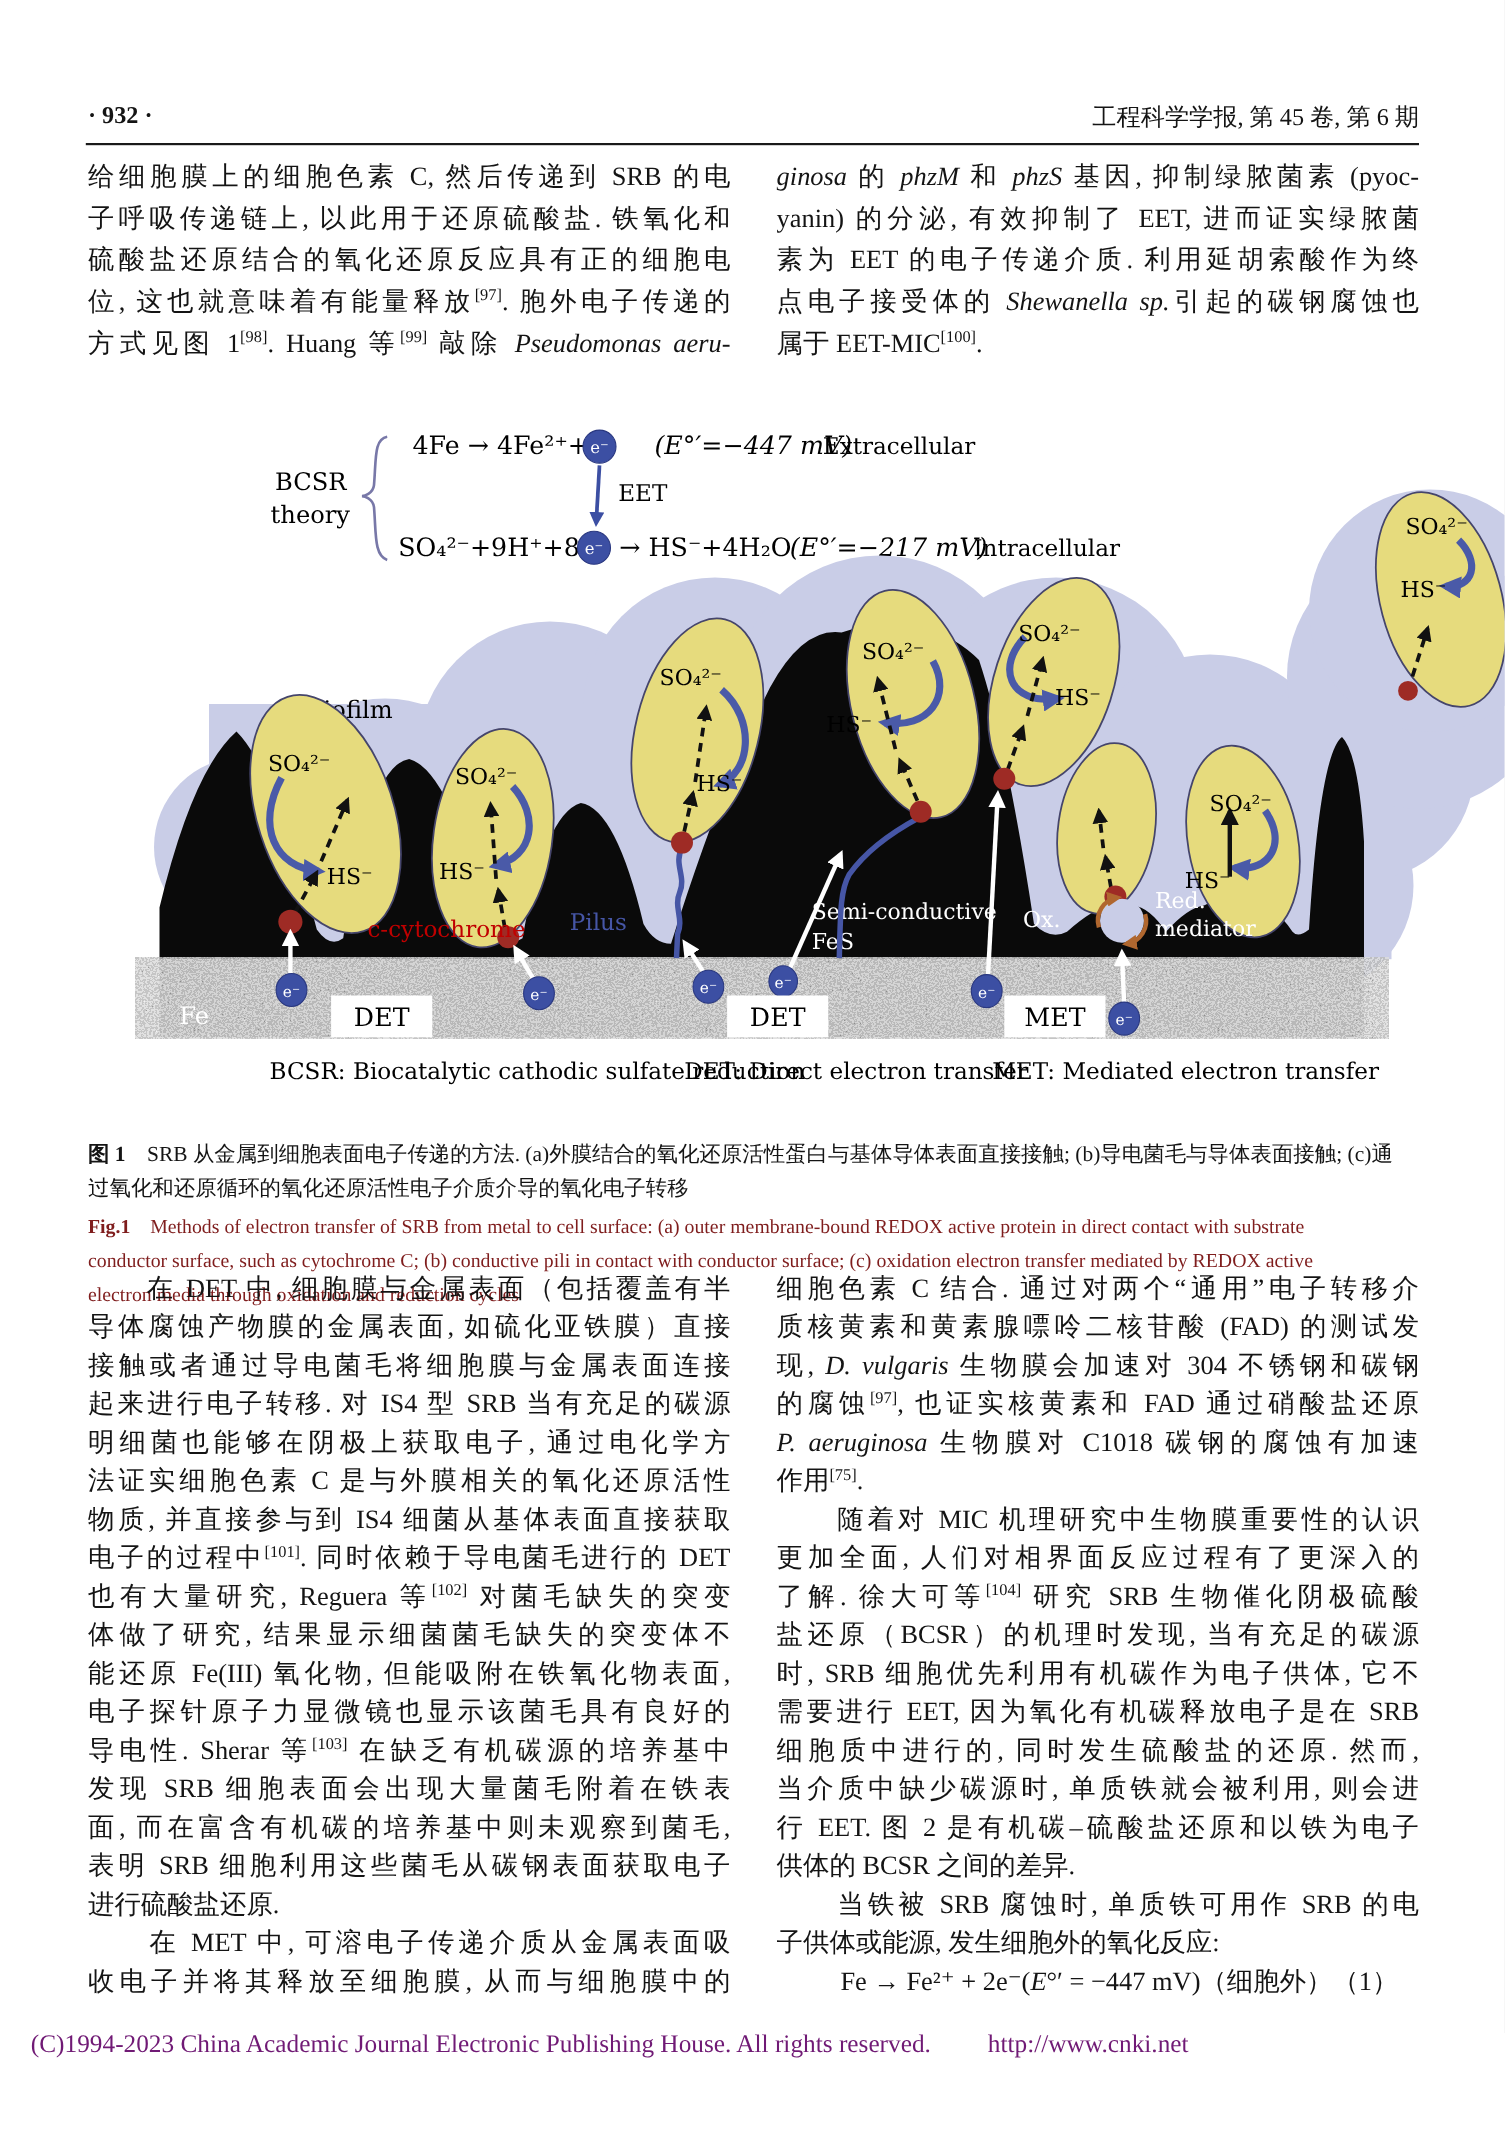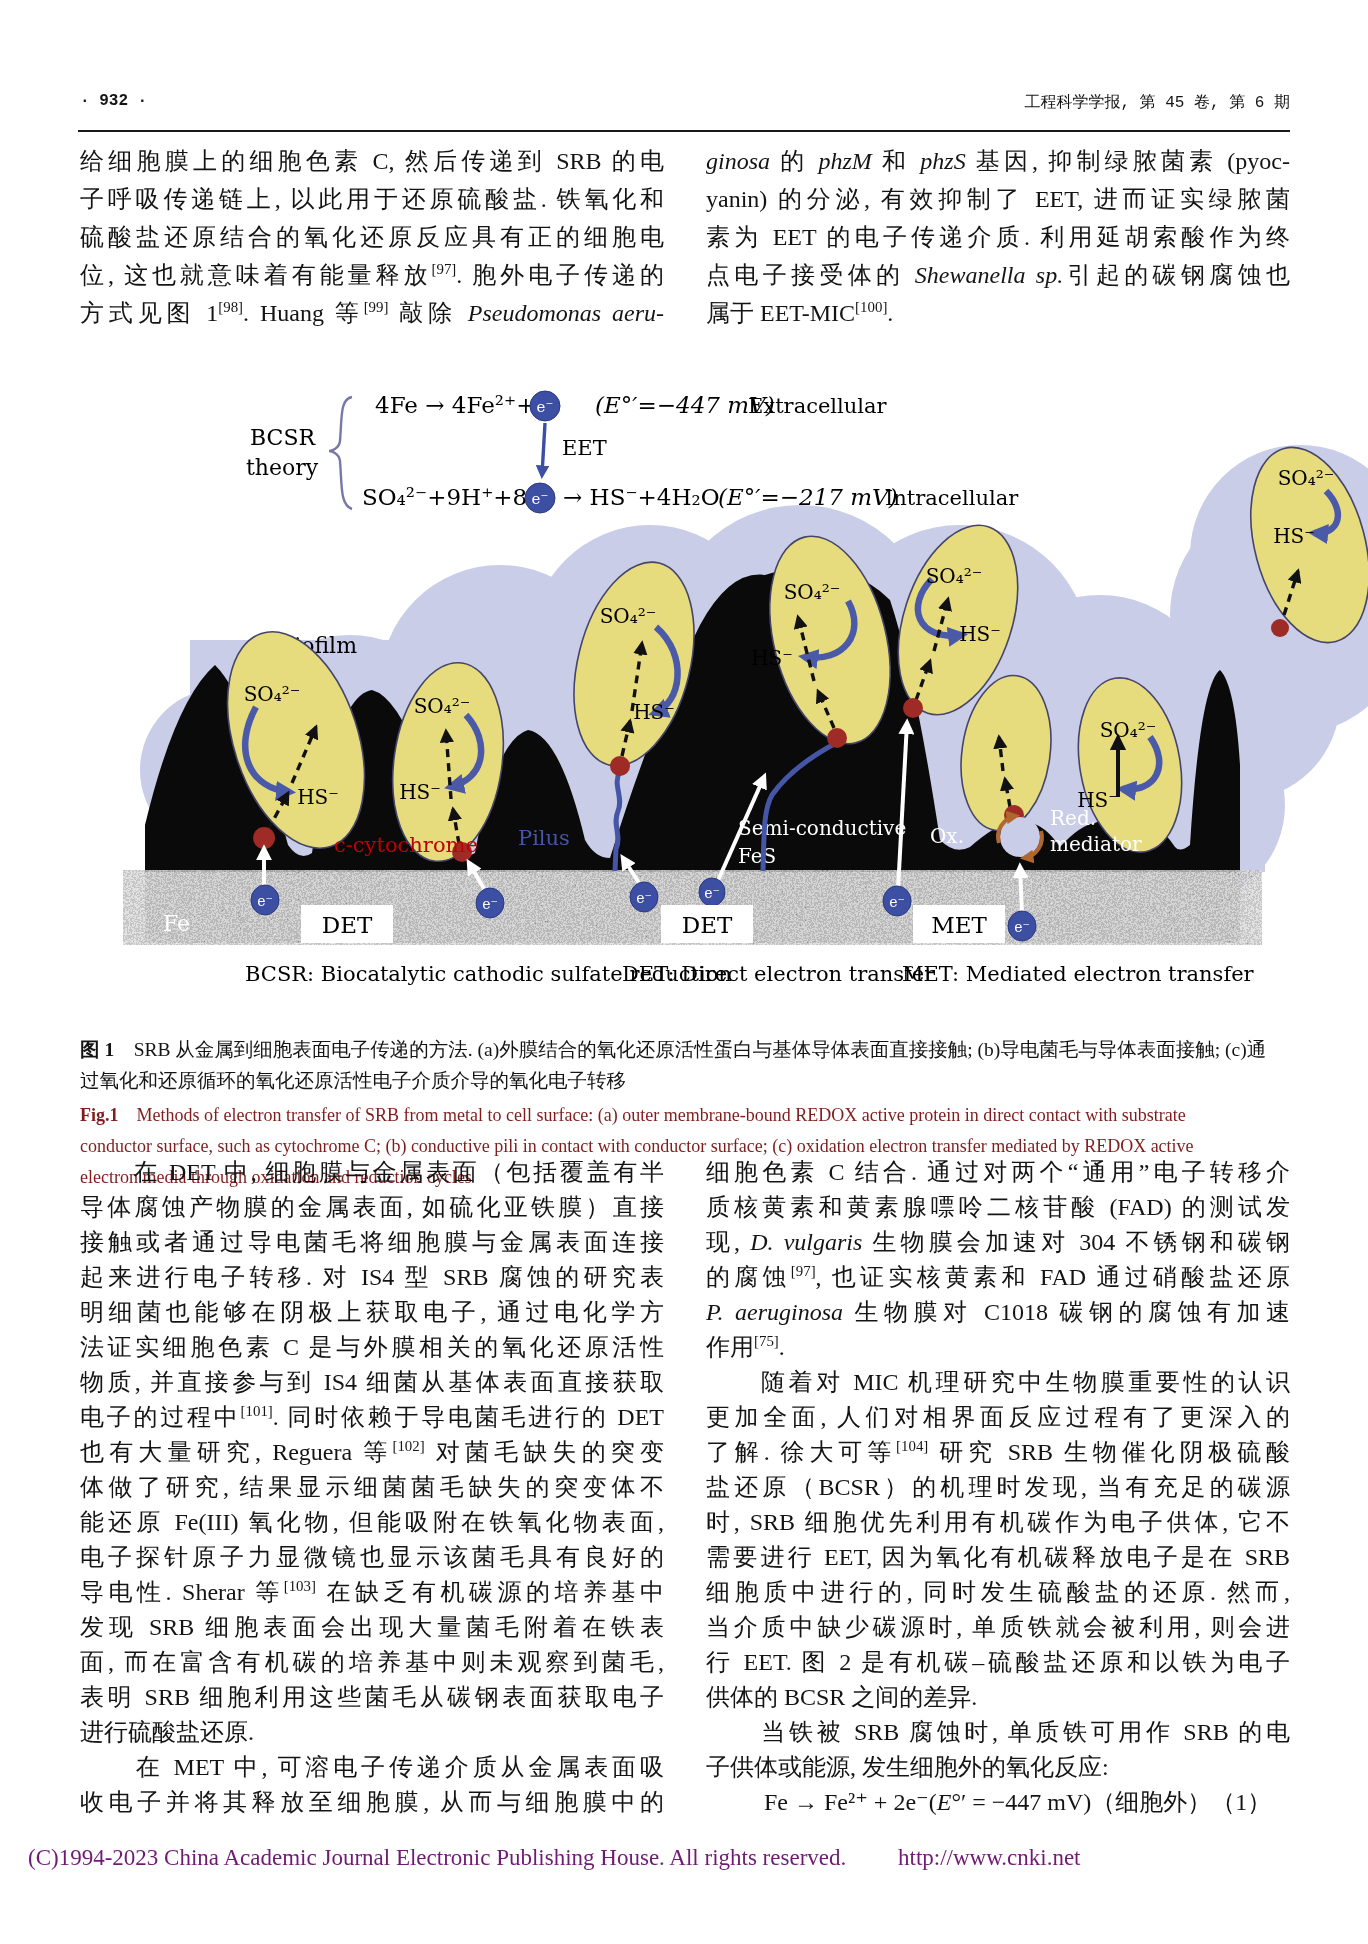--- a/index.html
+++ b/index.html
@@ -1,18 +1,18 @@
 <!DOCTYPE html>
 <html><head>
 <meta charset="utf-8">
 <style>
   html,body{margin:0;padding:0;background:#e8e8e8;}
   .page{position:relative;width:1368px;height:1944px;background:#ffffff;overflow:hidden;
         font-family:"Liberation Serif","DejaVu Serif",serif;color:#141414;}
-  .hdr{position:absolute;top:92px;left:80px;right:78px;height:32px;font-size:16px;font-family:Liberation Mono, monospace;}
+  .hdr{position:absolute;top:92px;left:80px;right:78px;height:32px;font-size:22px;}
   .hdr .pgno{position:absolute;left:0;top:0;font-weight:bold;}
   .hdr .jrnl{position:absolute;right:0;top:0;}
   .hrule{position:absolute;top:130px;left:78px;width:1212px;height:2px;background:#1a1a1a;}
   .col{position:absolute;width:584px;font-size:24px;}
   .colL{left:80px;}
   .colR{left:706px;}
   .s1{top:142px;}
   .s2{top:1155px;}
   .s1 .ln{height:38px;line-height:38px;}
   .ln{height:35px;line-height:35px;text-align:justify;overflow:hidden;white-space:nowrap;}
@@ -286,21 +286,21 @@
   <div class="cap capen">
     <div><b>Fig.1</b>　<span>Methods of electron transfer of SRB from metal to cell surface: (a) outer membrane-bound REDOX active protein in direct contact with substrate</span></div>
     <div>conductor surface, such as cytochrome C; (b) conductive pili in contact with conductor surface; (c) oxidation electron transfer mediated by REDOX active</div>
     <div actable="false">electron media through oxidation and reduction cycles</div>
   </div>
 
   <div class="col colL s2">
       <div class="ln j">　　在 DET 中, 细胞膜与金属表面（包括覆盖有半</div>
       <div class="ln j">导体腐蚀产物膜的金属表面, 如硫化亚铁膜）直接</div>
       <div class="ln j">接触或者通过导电菌毛将细胞膜与金属表面连接</div>
-      <div class="ln j">起来进行电子转移. 对 IS4 型 SRB 腐蚀的研究表</div>
+      <div class="ln j">起来进行电子转移. 对 IS4 型 SRB 当有充足的碳源</div>
       <div class="ln j">明细菌也能够在阴极上获取电子, 通过电化学方</div>
       <div class="ln j">法证实细胞色素 C 是与外膜相关的氧化还原活性</div>
       <div class="ln j">物质, 并直接参与到 IS4 细菌从基体表面直接获取</div>
       <div class="ln j">电子的过程中<sup>[101]</sup>. 同时依赖于导电菌毛进行的 DET</div>
       <div class="ln j">也有大量研究, Reguera 等<sup>[102]</sup> 对菌毛缺失的突变</div>
       <div class="ln j">体做了研究, 结果显示细菌菌毛缺失的突变体不</div>
       <div class="ln j">能还原 Fe(III) 氧化物, 但能吸附在铁氧化物表面,</div>
       <div class="ln j">电子探针原子力显微镜也显示该菌毛具有良好的</div>
       <div class="ln j">导电性. Sherar 等<sup>[103]</sup> 在缺乏有机碳源的培养基中</div>
       <div class="ln j">发现 SRB 细胞表面会出现大量菌毛附着在铁表</div>

